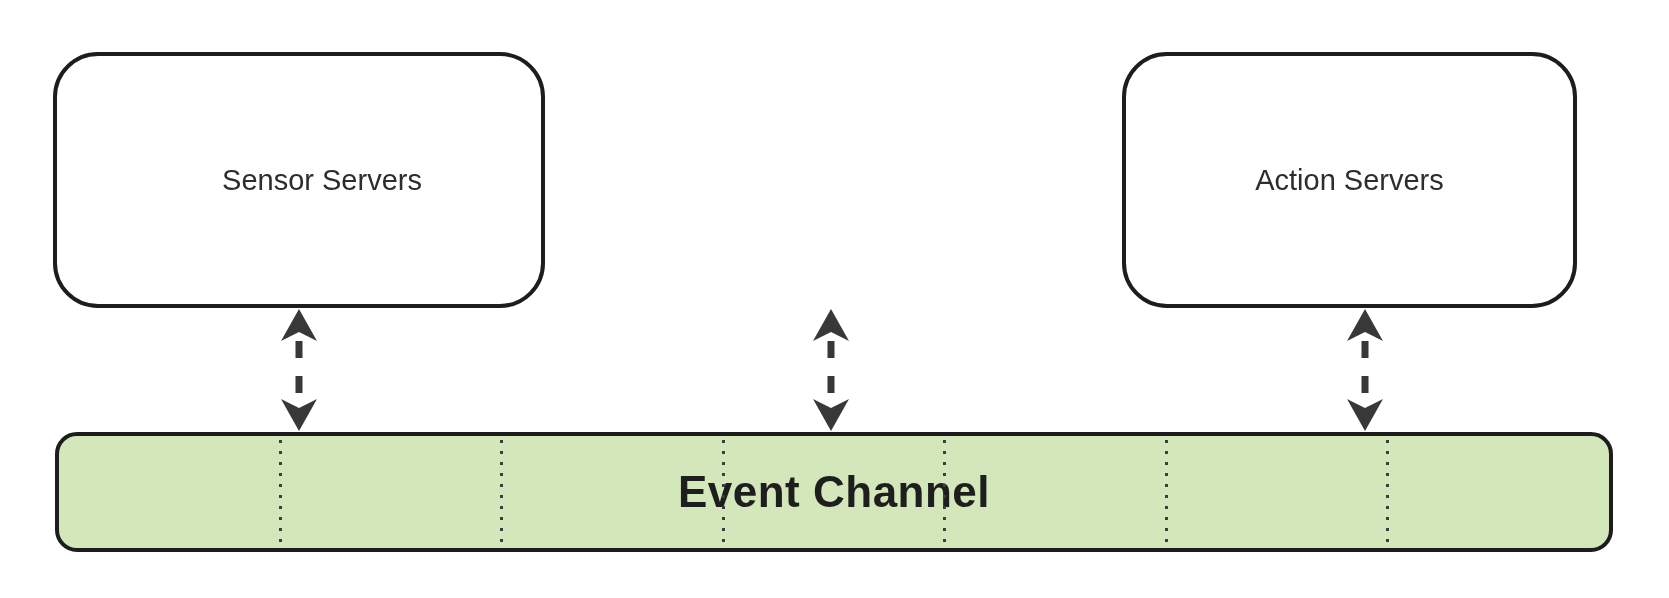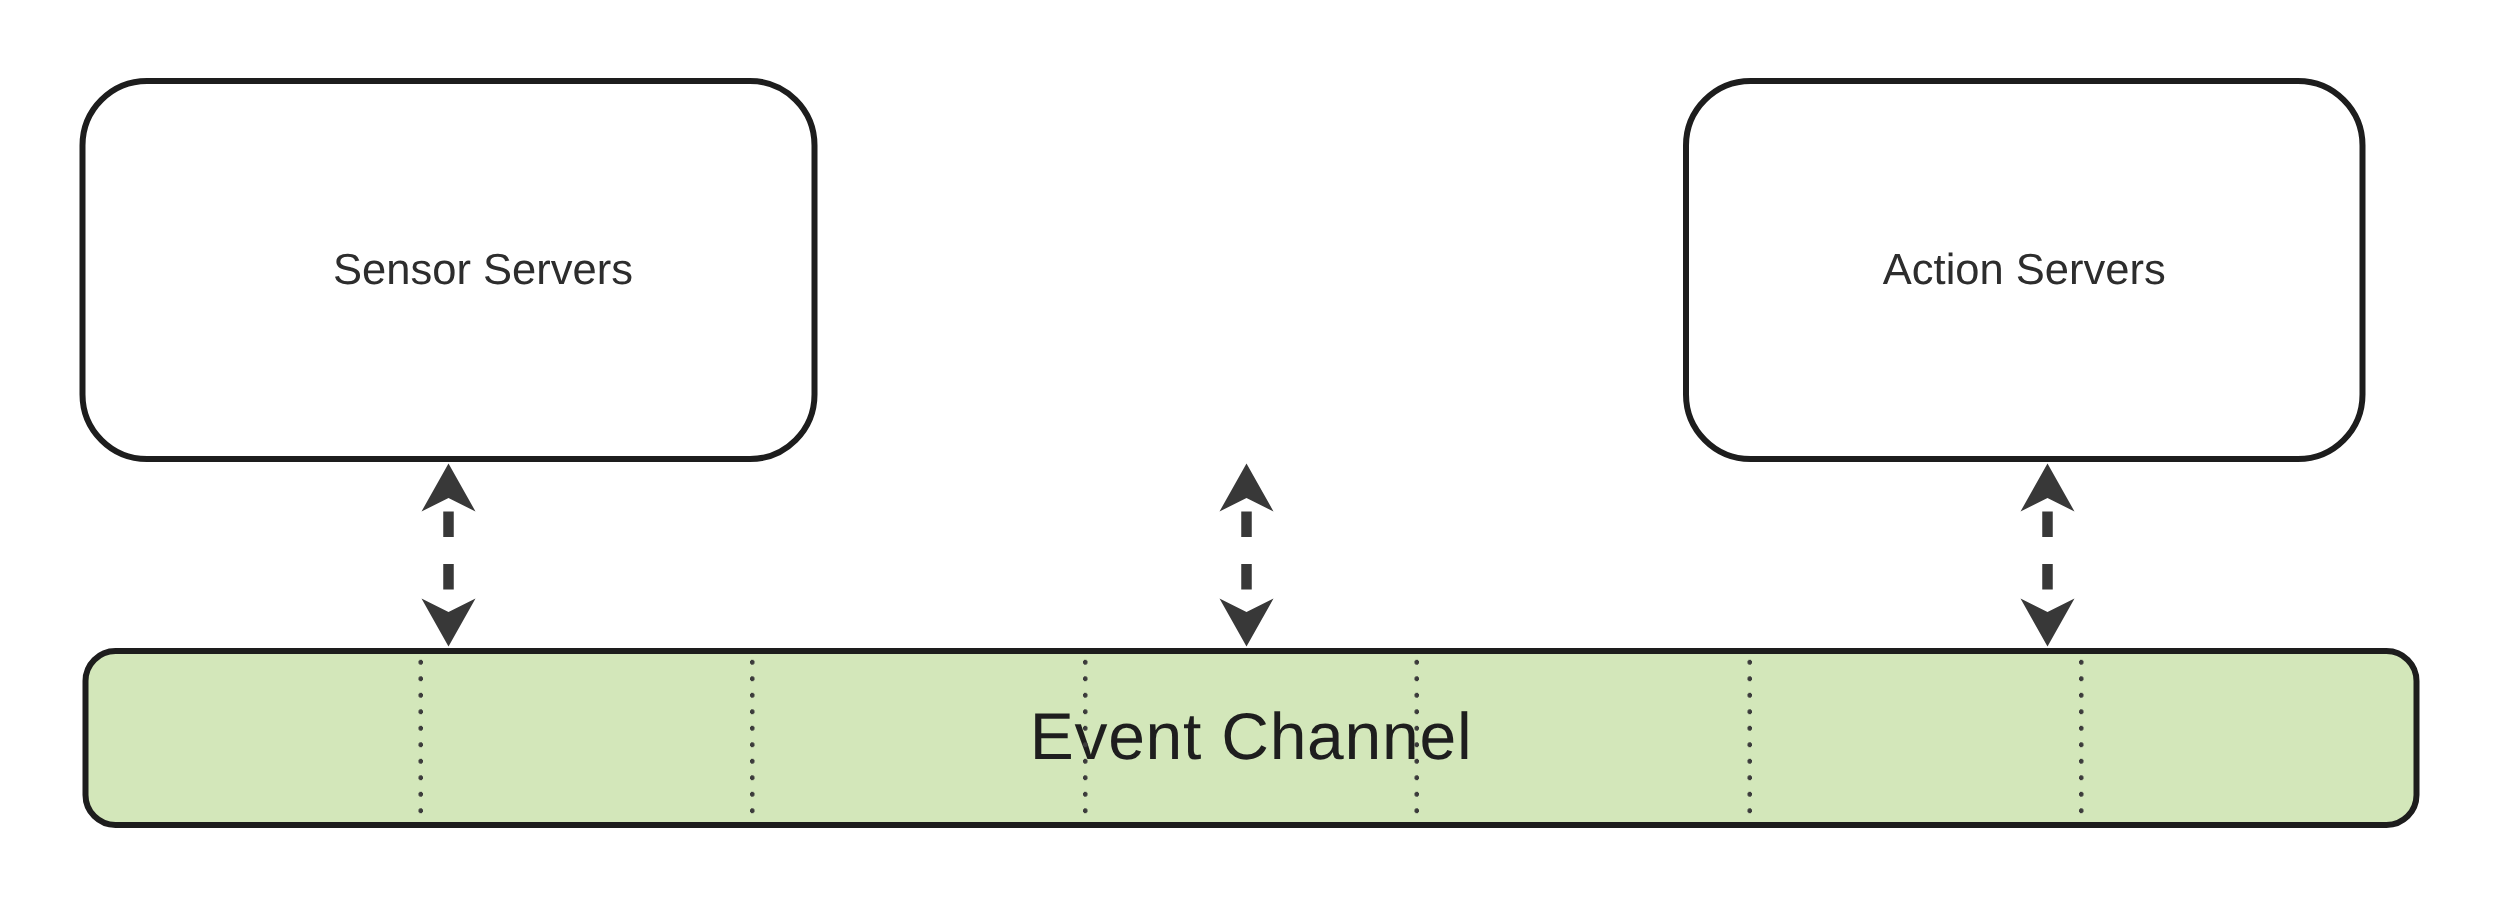--- a/index.html
+++ b/index.html
@@ -66,21 +66,21 @@
     box-sizing: border-box;
     background: #d3e7ba;
     border: 4px solid #1d1d1d;
     border-radius: 22px;
     display: flex;
     align-items: center;
     justify-content: center;
   }
   .channel-label {
     font-size: 44px;
-    font-weight: normal;
+    font-weight: bold;
     color: #1e1e1e;
     letter-spacing: 0.5px;
   }
   .sep {
     position: absolute;
     top: 0;
     bottom: 0;
     width: 3px;
     margin-left: -1.5px;
     background-image: radial-gradient(circle closest-side, #3c3c3c 98%, rgba(0,0,0,0) 100%);

